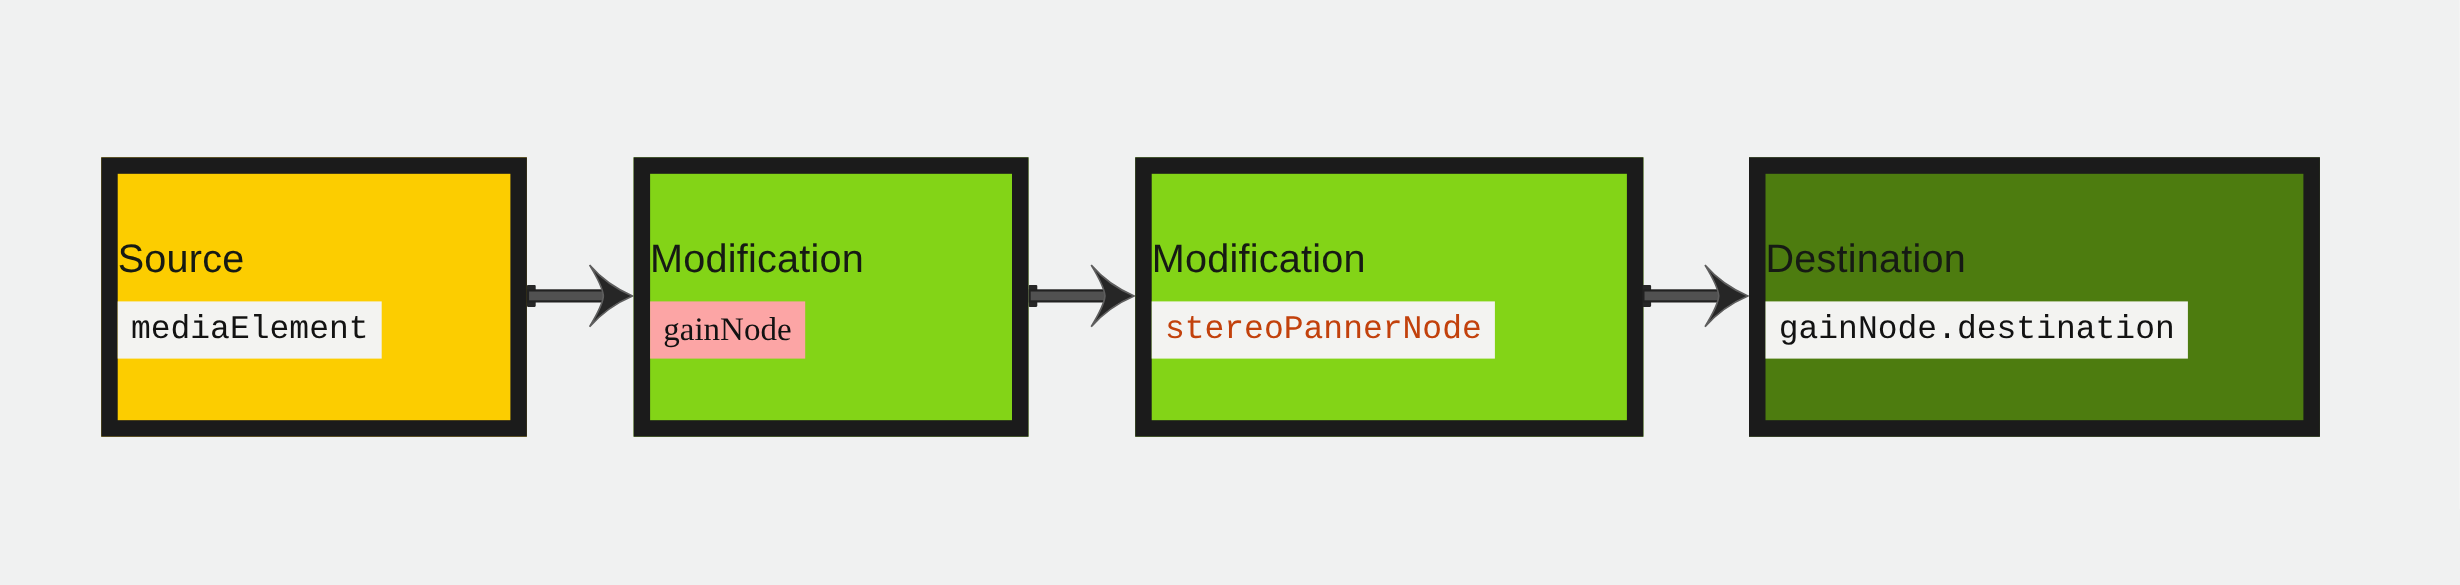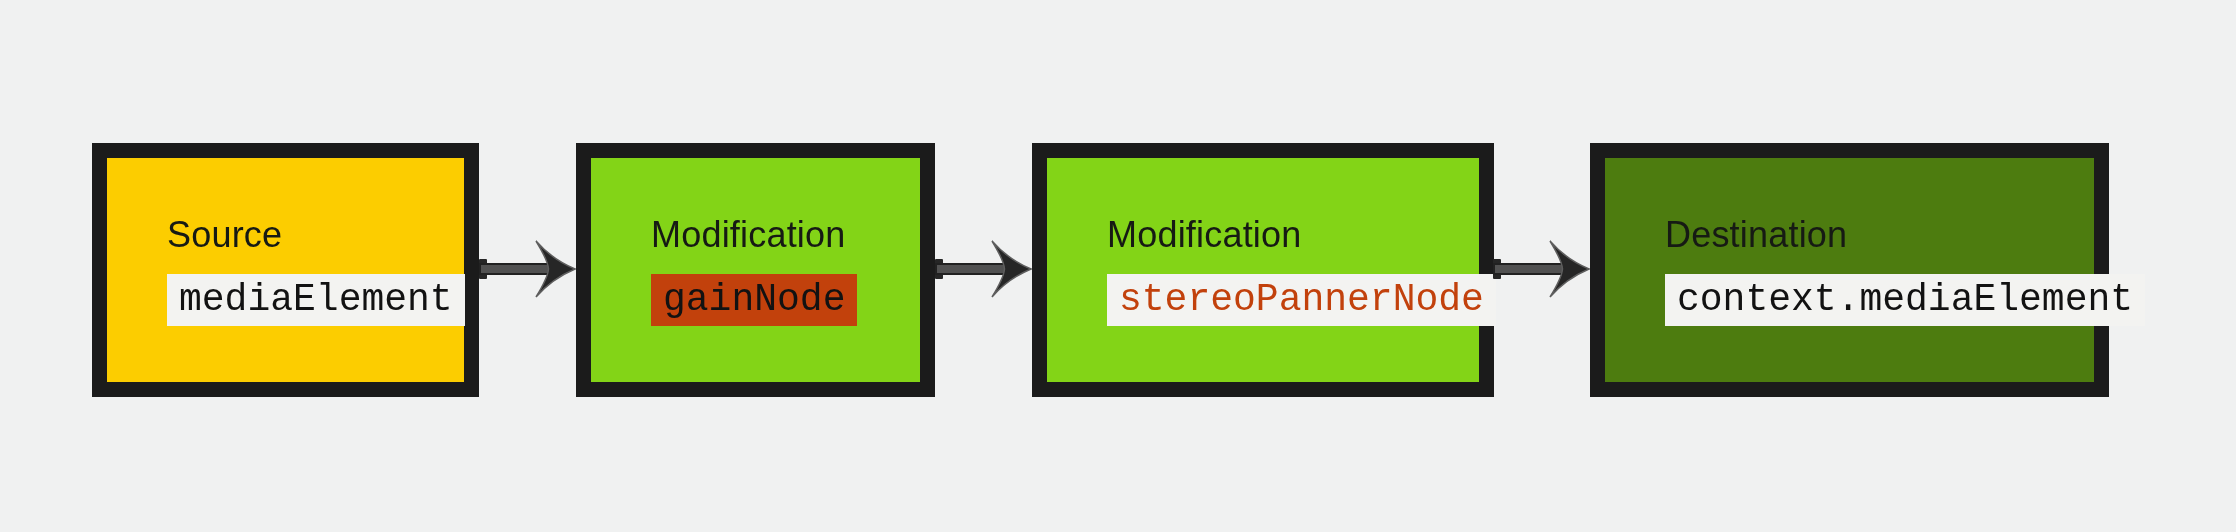--- a/index.html
+++ b/index.html
@@ -20,38 +20,37 @@
   .node {
     position: absolute;
     top: 143px;
     height: 254px;
     box-sizing: border-box;
     border: 15px solid #1b1b1b;
     display: flex;
     flex-direction: column;
     justify-content: center;
     align-items: flex-start;
-    padding-left: 60px;
     gap: 18px;
   }
   .node-0 { left: 92px;   width: 387px; }
   .node-1 { left: 576px;  width: 359px; }
   .node-2 { left: 1032px; width: 462px; }
   .node-3 { left: 1590px; width: 519px; }
   .node-type {
     margin: 0;
     font-size: 36px;
     font-weight: 400;
     line-height: 42px;
     letter-spacing: 0.2px;
   }
   .node-code {
     display: inline-block;
     font-family: "Liberation Mono", monospace;
-    font-size: 38px;
+    font-size: 30px;
     line-height: 36px;
     padding: 8px 12px;
     white-space: nowrap;
   }
   .flow-arrow {
     position: absolute;
     top: 229px;
     width: 97px;
     height: 80px;
   }
@@ -70,21 +69,21 @@
   </section>
 
   <svg class="flow-arrow arrow-0" viewBox="0 0 97 80" style="color: rgb(38, 38, 38); --shaft: #515151; --outline: #212121;">
     <rect x="0" y="30" width="8" height="20" rx="1" fill="currentColor"></rect>
     <rect x="1" y="35" width="75" height="10" fill="var(--shaft)" stroke="var(--outline)" stroke-width="2"></rect>
     <path d="M96,40 C83,34.5 70,27 57,12 C65,25 69,33 69.5,40 C69,47 65,55 57,68 C70,53 83,45.5 96,40 Z" fill="currentColor" stroke="#5e5e5e" stroke-width="1.5"></path>
   </svg>
 
   <section class="node node-1" style="background-color: rgb(131, 212, 23); border-color: rgb(27, 27, 27);">
     <h2 class="node-type" style="color: rgb(22, 26, 20);">Modification</h2>
-    <code class="node-code" style="background-color: #c2410c; color: rgb(18, 18, 18);">gainNode</code>
+    <code class="node-code" style="background-color: #fca5a5; color: rgb(18, 18, 18); font-family: Liberation Serif, serif;">gainNode</code>
   </section>
 
   <svg class="flow-arrow arrow-1" viewBox="0 0 97 80" style="color: rgb(38, 38, 38); --shaft: #515151; --outline: #212121;">
     <rect x="0" y="30" width="8" height="20" rx="1" fill="currentColor"></rect>
     <rect x="1" y="35" width="75" height="10" fill="var(--shaft)" stroke="var(--outline)" stroke-width="2"></rect>
     <path d="M96,40 C83,34.5 70,27 57,12 C65,25 69,33 69.5,40 C69,47 65,55 57,68 C70,53 83,45.5 96,40 Z" fill="currentColor" stroke="#5e5e5e" stroke-width="1.5"></path>
   </svg>
 
   <section class="node node-2" style="background-color: rgb(131, 212, 23); border-color: rgb(27, 27, 27);">
     <h2 class="node-type" style="color: rgb(22, 26, 20);">Modification</h2>
@@ -92,16 +91,16 @@
   </section>
 
   <svg class="flow-arrow arrow-2" viewBox="0 0 97 80" style="color: rgb(38, 38, 38); --shaft: #515151; --outline: #212121;">
     <rect x="0" y="30" width="8" height="20" rx="1" fill="currentColor"></rect>
     <rect x="1" y="35" width="75" height="10" fill="var(--shaft)" stroke="var(--outline)" stroke-width="2"></rect>
     <path d="M96,40 C83,34.5 70,27 57,12 C65,25 69,33 69.5,40 C69,47 65,55 57,68 C70,53 83,45.5 96,40 Z" fill="currentColor" stroke="#5e5e5e" stroke-width="1.5"></path>
   </svg>
 
   <section class="node node-3" style="background-color: #4d7c0f; border-color: rgb(27, 27, 27);">
     <h2 class="node-type" style="color: rgb(22, 26, 20);">Destination</h2>
-    <code class="node-code" style="background-color: rgb(243, 243, 241); color: rgb(18, 18, 18);">context.mediaElement</code>
+    <code class="node-code" style="background-color: rgb(243, 243, 241); color: rgb(18, 18, 18);">gainNode.destination</code>
   </section>
 
 </div>
 
 </body></html>

